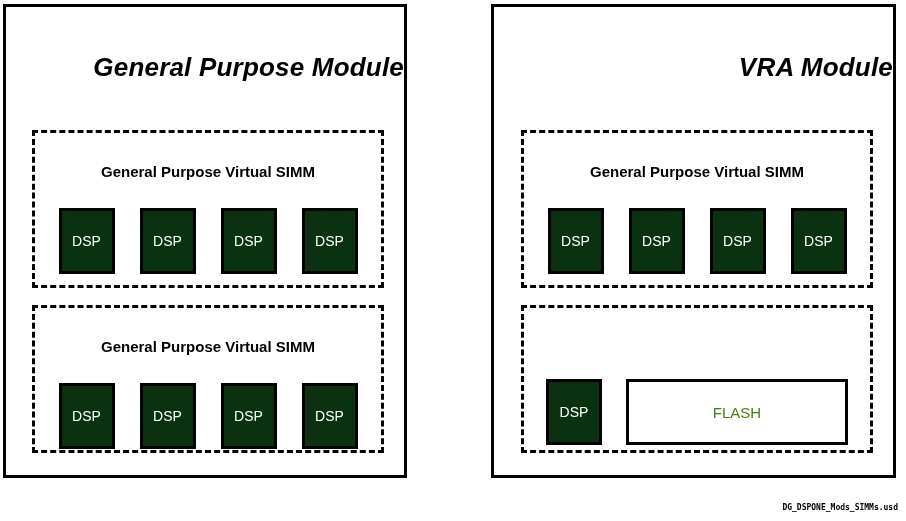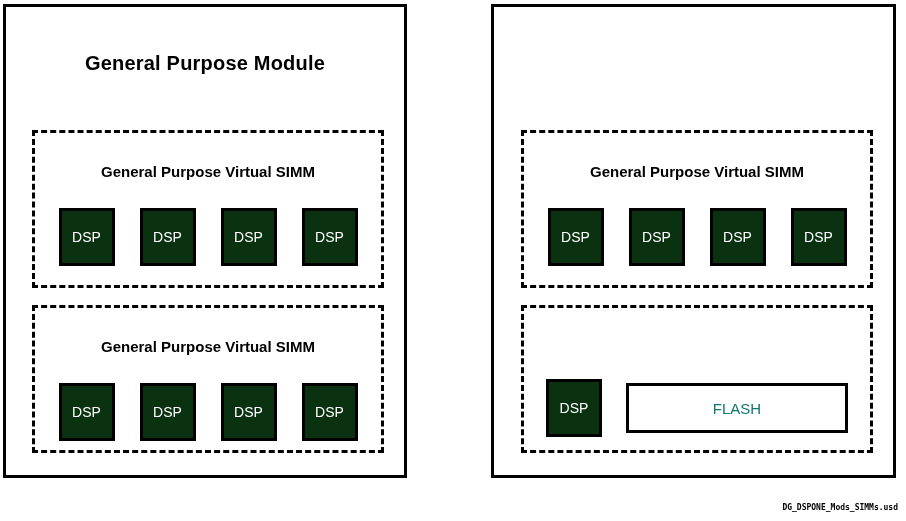--- a/index.html
+++ b/index.html
@@ -28,25 +28,26 @@
     border: 3px solid #000000;
     box-sizing: border-box;
   }
   #module-gp   { left: 3px;   top: 4px; width: 404px; height: 474px; }
   #module-vra  { left: 491px; top: 4px; width: 405px; height: 474px; }
 
   .module-title {
     position: absolute;
     left: 0;
     right: 0;
-    text-align: center;
-    font-size: 20px;
+    text-align: right;
+    font-size: 26px;
     font-weight: bold;
     letter-spacing: 0.2px;
     white-space: nowrap;
+    font-style: italic;
   }
   #module-gp .module-title  { top: 45px; }
   #module-vra .module-title { top: 45px; }
 
   
   .simm {
     position: absolute;
     border: 3px dashed #000000;
     box-sizing: border-box;
     background: transparent;
@@ -103,31 +104,31 @@
     box-sizing: border-box;
     display: flex;
     align-items: center;
     justify-content: center;
     font-size: 14px;
     font-weight: normal;
     white-space: nowrap;
   }
   .chip.dsp {
     width: 56px;
-    height: 58px;
+    height: 66px;
     background: #0a3210;
     border: 3px solid #000000;
     color: #ffffff;
   }
   .chip.flash {
     width: 222px;
-    height: 50px;
+    height: 66px;
     background: #ffffff;
     border: 3px solid #000000;
-    color: #0f766e;
+    color: #4d7c0f;
     font-size: 15px;
   }
 
   
   #doc-caption {
     position: absolute;
     right: 8px;
     top: 487px;
     font-family: "DejaVu Sans Mono", monospace;
     font-size: 8px;
@@ -161,20 +162,21 @@
       <div class="chip-row spread">
         <div class="chip dsp">DSP</div>
         <div class="chip dsp">DSP</div>
         <div class="chip dsp">DSP</div>
         <div class="chip dsp">DSP</div>
       </div>
     </div>
   </div>
 
   <div class="module" id="module-vra">
+    <div class="module-title">VRA Module</div>
 
     <div class="simm" id="simm-vra-1">
       <div class="simm-title">General  Purpose  Virtual  SIMM</div>
       <div class="chip-row vra-row">
         <div class="chip dsp">DSP</div>
         <div class="chip dsp">DSP</div>
         <div class="chip dsp">DSP</div>
         <div class="chip dsp">DSP</div>
       </div>
     </div>

